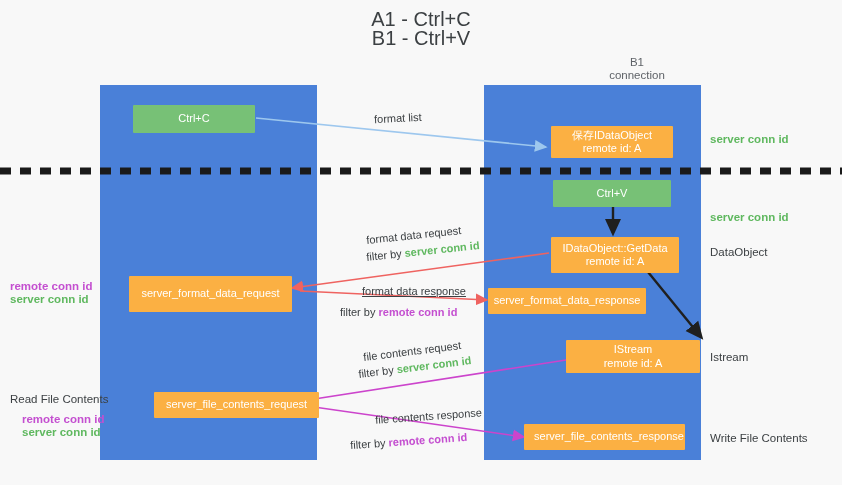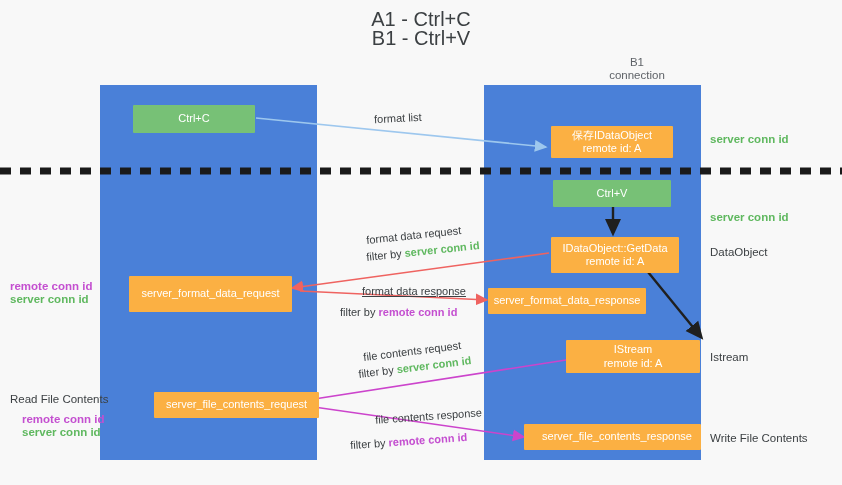--- a/index.html
+++ b/index.html
@@ -161,21 +161,21 @@
 
   <div class="abs box orange" style="left:129px; top:276px; width:163px; height:36px;">server_format_data_request</div>
 
   <div class="abs box orange" style="left:488px; top:288px; width:158px; height:26px;">server_format_data_response</div>
 
   <div class="abs box orange" style="left:566px; top:340px; width:134px; height:33px;">IStream
 remote id: A</div>
 
   <div class="abs box orange" style="left:127px; top:392px; width:165px; height:26px;margin-left:27px;">server_file_contents_request</div>
 
-  <div class="abs box orange" style="left:524px; top:424px; width:177px; height:26px;padding-left:9px;">server_file_contents_response</div>
+  <div class="abs box orange" style="left:524px; top:424px; width:161px; height:26px;padding-left:9px;">server_file_contents_response</div>
 
   <div class="abs edge-label" style="left:374px; top:111px; transform:rotate(-3deg);">
     <span>format list</span>
   </div>
 
   <div class="abs edge-label" style="left:366px; top:228px; transform:rotate(-6deg);">
     <span>format data request</span>
   </div>
   <div class="abs edge-label" style="left:366px; top:244px; transform:rotate(-6deg);">
     <span>filter by </span><b class="conn-green">server conn id</b>

